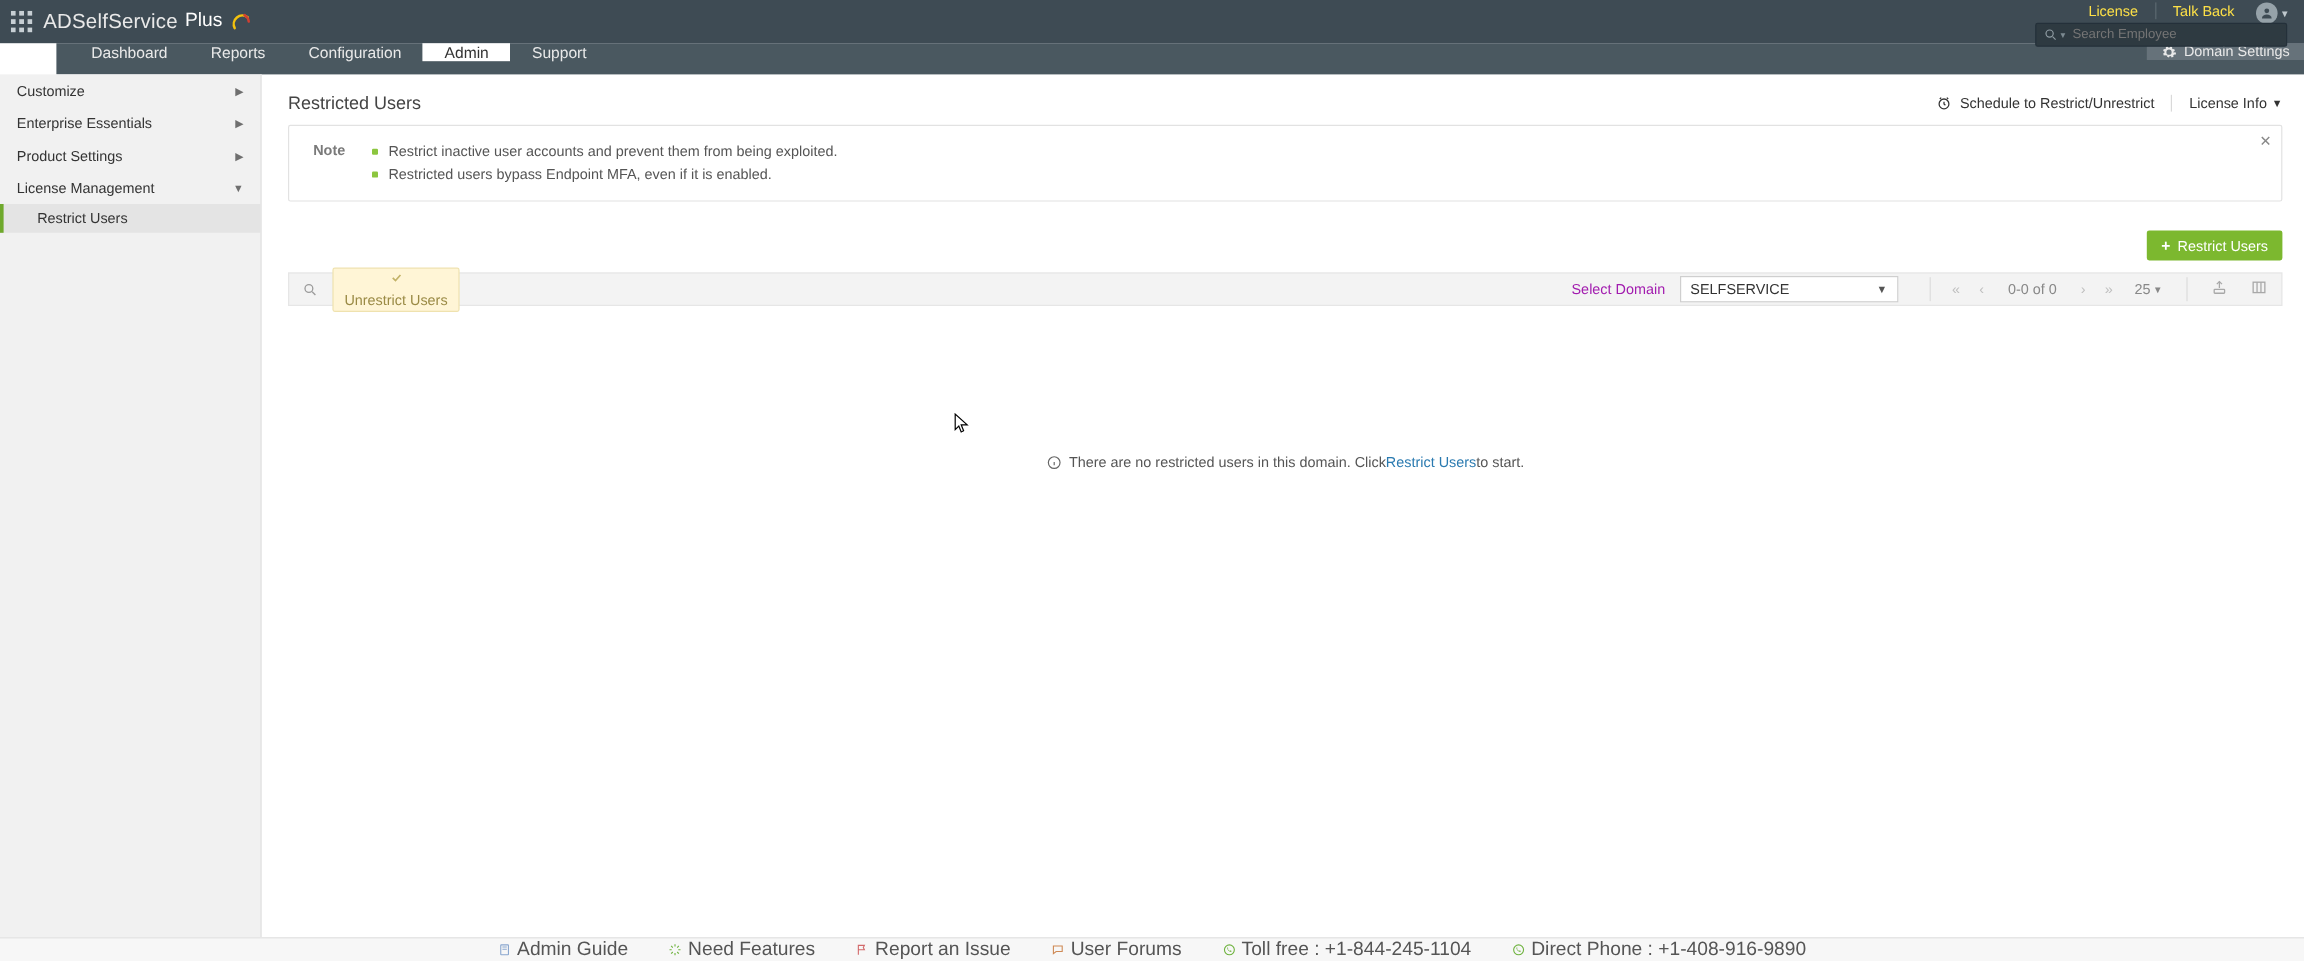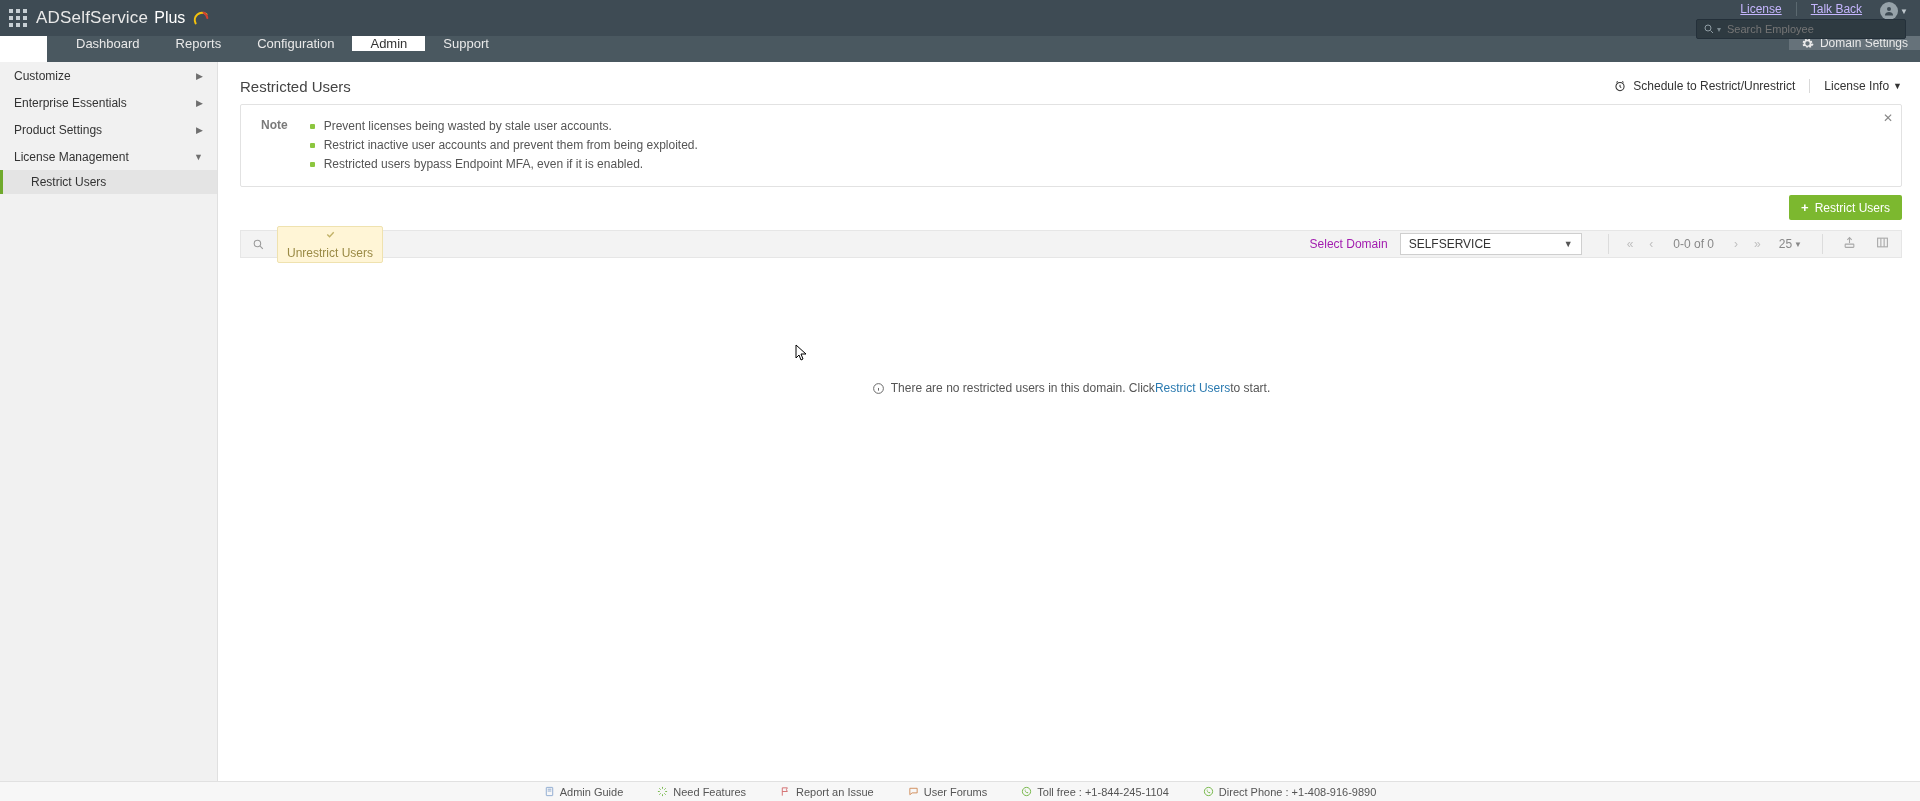--- a/index.html
+++ b/index.html
@@ -7,21 +7,21 @@
   
   .topbar { height: 36px; background: #3e4b54; display: flex; align-items: center; color: #e9e9e9; }
   .apps-icon { width: 36px; height: 36px; display:flex; align-items:center; justify-content:center; }
   .apps-icon svg { width:18px; height:18px; }
   .brand { display:flex; align-items:center; gap:4px; }
   .brand-text { font-size:17px; font-weight:400; letter-spacing:.2px; }
   .brand-plus { color:#fff; margin-left:2px; font-size:16px; }
   .brand-arc { width:18px; height:18px; margin-left:3px; }
   .top-spacer { flex:1; }
   .top-links { display:flex; align-items:flex-start; height:36px; padding-right:12px; gap:14px; padding-top:2px;}
-  .top-links a { color:#c4b5fd; cursor:pointer; font-size:12px;text-decoration:underline; }
+  .top-links a { color:#fde047; cursor:pointer; font-size:12px; }
   .top-links a.sep { border-right:1px solid #5b6970; padding-right:14px; }
   .avatar-wrap { display:flex; align-items:center; gap:2px; margin-left:4px;}
   .avatar { width:18px; height:18px; border-radius:50%; background:#96a2a9; display:flex; align-items:center; justify-content:center; color:#3e4b54;}
   .top-search { position:absolute; right:14px; top:19px; width:210px; height:20px; background:#2e3a41; border:1px solid #24303a; border-radius:2px; display:flex; align-items:center; padding:0 6px; }
   .top-search svg { width:12px; height:12px; color:#8f9ca3;}
   .top-search input { flex:1; background:transparent; border:none; outline:none; color:#c7d0d5; font-size:11px; margin-left:6px; }
   
   .tabrow { height:26px; background:#4a5860; display:flex; align-items:flex-start; color:#e9e9e9; font-size:13px;margin-left:47px; }
   .tab-pad { width:11px; }
   .tab { padding:0 18px; display:flex; align-items:center; cursor:pointer; }
@@ -38,21 +38,21 @@
   .sb-subitem { height:24px; display:flex; align-items:center; padding-left:28px; background:#e4e4e4; border-left:3px solid #6fa92c; font-size:12px; }
   
   .main { flex:1; padding:12px 18px 0 22px; overflow:auto; }
   .page-head { display:flex; align-items:center; height:24px; margin-bottom:6px;}
   .page-title { font-size:15px; color:#444; }
   .head-spacer { flex:1; }
   .schedule-link { display:flex; align-items:center; gap:6px; color:#333; cursor:pointer; font-size:12px; padding-right:14px; margin-right:14px; border-right:1px solid #d9d9d9;}
   .schedule-link svg { width:14px; height:14px;}
   .license-info { display:flex; align-items:center; gap:4px; font-size:12px; cursor:pointer;}
   
-  .note-box { border:1px solid #e2e2e2; border-radius:2px; padding:12px 16px 12px 20px; display:flex; gap:22px; position:relative; margin-bottom:8px;}
+  .note-box { border:1px solid #e2e2e2; border-radius:2px; padding:12px 16px 12px 20px; display:flex; gap:22px; position:relative; margin-bottom:24px;}
   .note-label { color:#7a7a7a; font-weight:bold; font-size:12px; padding-top:1px;}
   .note-list { list-style:none; }
   .note-list li { position:relative; padding-left:14px; line-height:18px; margin-bottom:1px; color:#555; font-size:12px;}
   .note-list li::before { content:""; position:absolute; left:0; top:7px; width:5px; height:5px; background:#8cc63f; border-radius:1px; }
   .note-close { position:absolute; top:6px; right:8px; cursor:pointer; color:#888; }
   
   .restrict-row { display:flex; justify-content:flex-end; margin-bottom:10px;}
   .restrict-btn { background:#7cb82f; color:#fff; border:none; padding:5px 12px; border-radius:2px; display:flex; align-items:center; gap:6px; cursor:pointer; font-size:12px;}
   .restrict-btn .plus { font-weight:bold; font-size:13px; }
   
@@ -68,21 +68,21 @@
   .pager-text { color:#888; padding:0 8px;}
   .page-size { color:#888; display:flex; align-items:center; gap:2px; padding:0 6px; cursor:pointer;}
   .tb-icon { color:#a8a8a8; padding:0 6px; cursor:pointer;}
   
   .empty-state { height:260px; display:flex; align-items:center; justify-content:center; color:#555; font-size:12px;}
   .empty-state .info-icon { width:13px; height:13px; margin-right:6px; display:inline-flex;}
   .empty-state a { color:#2a7ab0; text-decoration:none;}
   
   .cursor-img { position:absolute; left:795px; top:344px; pointer-events:none; font-size:13px; color:#000;}
   
-  .footer { position:fixed; bottom:0; left:0; right:0; height:20px; background:#f7f7f7; border-top:1px solid #e1e1e1; display:flex; align-items:center; justify-content:center; gap:34px; font-size:11px; color:#555;}
+  .footer { position:fixed; bottom:0; left:0; right:0; height:20px; background:#f7f7f7; border-top:1px solid #e1e1e1; display:flex; align-items:center; justify-content:center; gap:34px; font-size:16px; color:#555;}
   .footer .fitem { display:flex; align-items:center; gap:5px; cursor:pointer;}
   .footer .fitem svg { width:11px; height:11px;}
   .footer .fitem.phone svg circle { stroke:#6fb33f;}
 </style>
 </head>
 <body>
 
 <div class="topbar">
   <div class="apps-icon">
     <svg viewBox="0 0 18 18" fill="#c7cfd4">
@@ -193,21 +193,20 @@
       </div>
       <div class="license-info">
         <span>License Info</span>
         <span style="font-size:9px;">▼</span>
       </div>
     </div>
 
     <div class="note-box">
       <span class="note-label">Note</span>
       <ul class="note-list">
-        <li>Prevent licenses being wasted by stale user accounts.</li>
         <li>Restrict inactive user accounts and prevent them from being exploited.</li>
         <li>Restricted users bypass Endpoint MFA, even if it is enabled.</li>
       </ul>
       <span class="note-close">✕</span>
     </div>
 
     <div class="restrict-row">
       <button class="restrict-btn">
         <span class="plus">+</span>
         <span>Restrict Users</span>

